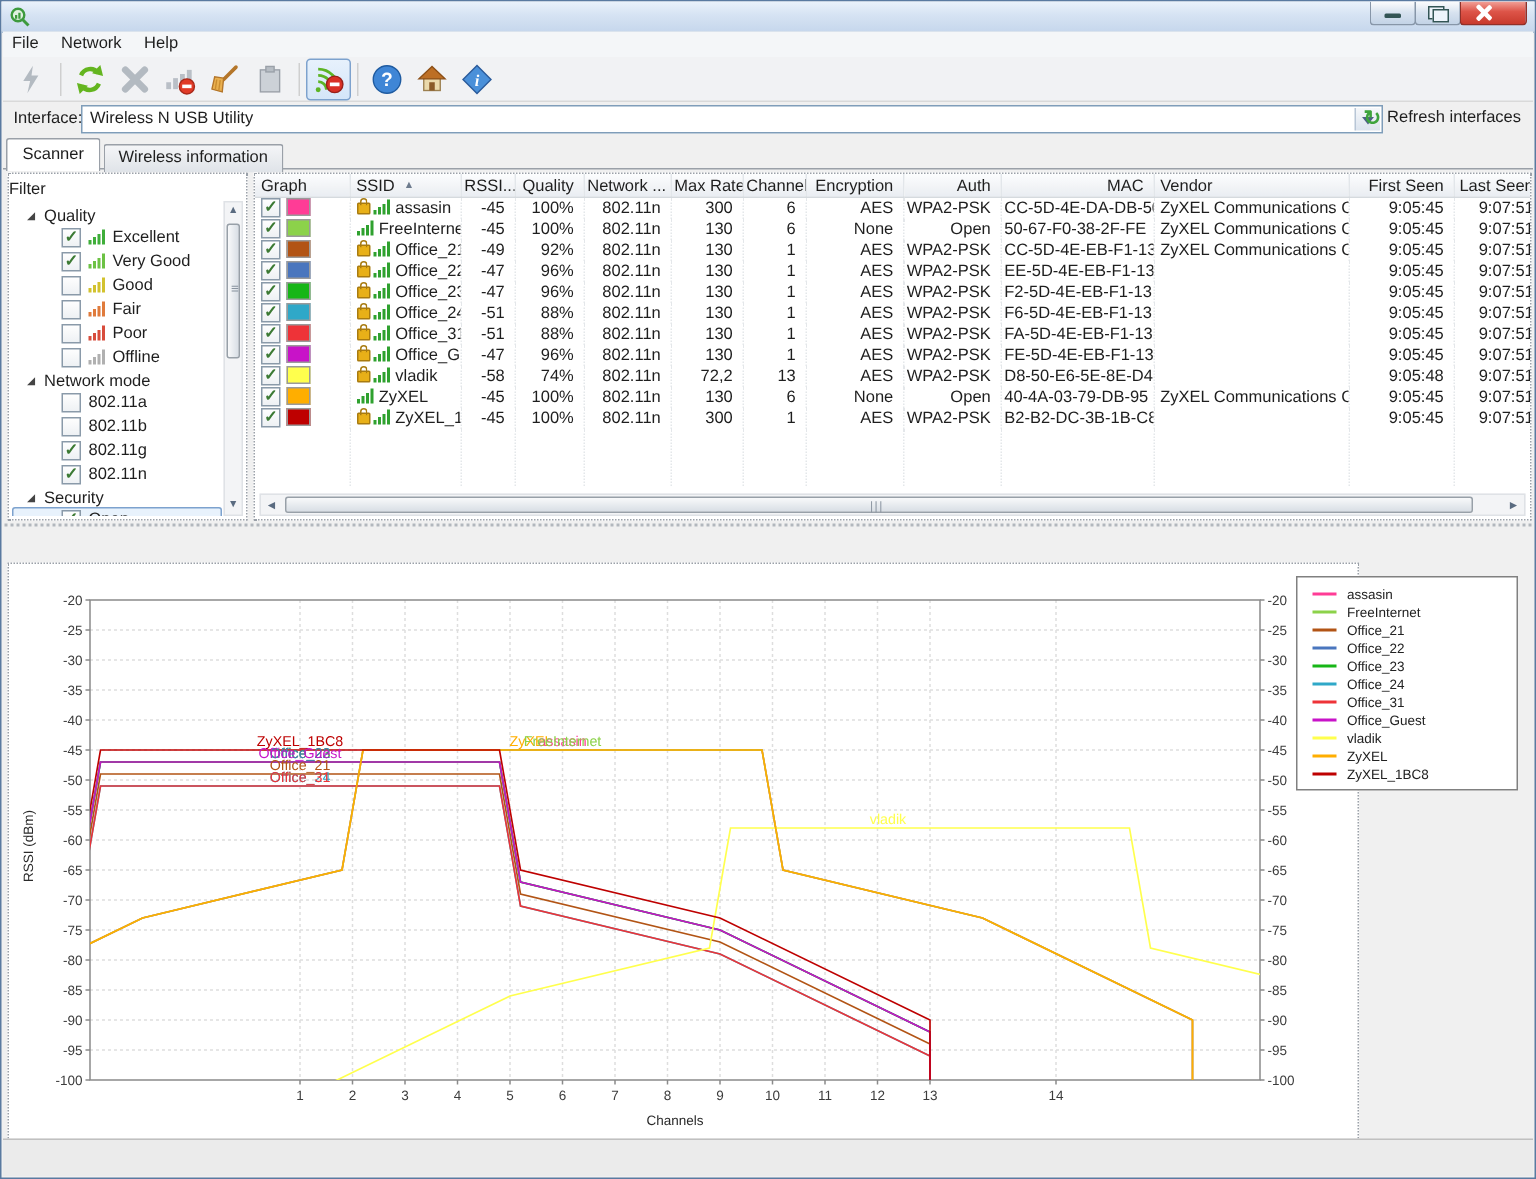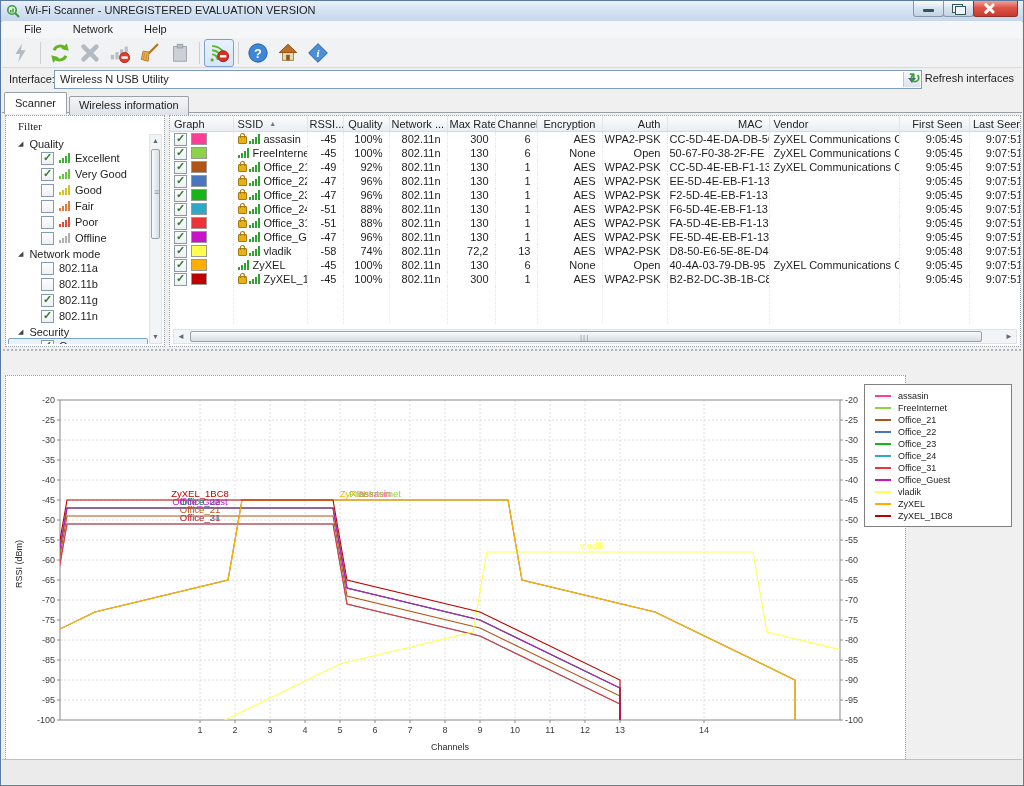--- a/index.html
+++ b/index.html
@@ -19,21 +19,21 @@
   .wbtn .glyph{position:absolute;left:0;right:0;top:0;bottom:0;}
   .g-min::after{content:"";position:absolute;left:9px;right:9px;bottom:4px;height:3px;background:#355;border-radius:1px;}
   .g-max::before{content:"";position:absolute;left:8px;top:3px;width:9px;height:7px;border:1px solid #355;background:#eef4fb;}
   .g-max::after{content:"";position:absolute;left:11px;top:5px;width:9px;height:7px;border:1px solid #355;background:#eef4fb;}
   .g-close::before,.g-close::after{content:"";position:absolute;left:14px;top:1px;width:2.5px;height:13px;background:#fff;border-radius:1px;}
   .g-close::before{transform:rotate(45deg);}
   .g-close::after{transform:rotate(-45deg);}
 
   
   .menubar{position:absolute;left:1px;right:1px;top:20px;height:17px;background:#f4f6f8;border-bottom:1px solid #e2e2e2;}
-  .menu-item{display:inline-block;padding:2px 9px 0 22px;height:15px;cursor:default;}
+  .menu-item{display:inline-block;padding:2px 9px 0 6px;height:15px;cursor:default;}
   .toolbar{position:absolute;left:1px;right:1px;top:37px;height:30px;background:#f1f2f4;border-bottom:1px solid #d9d9d9;display:flex;align-items:center;padding-left:4px;box-sizing:border-box;}
   .tbtn{width:28px;height:26px;display:flex;align-items:center;justify-content:center;border:1px solid transparent;border-radius:3px;}
   .tbtn.pressed{border-color:#7da2ce;background:linear-gradient(#e7f1fc,#d4e6f9);}
   .tsep{width:1px;height:22px;background:#cfcfcf;margin:0 4px;}
   .tbtn svg{width:22px;height:22px;}
 
   
   .ifacerow{position:absolute;left:1px;right:1px;top:67px;height:24px;background:#f0f0f0;}
   .ifacelabel{position:absolute;left:7px;top:5px;}
   .combo{position:absolute;left:52px;top:2px;width:868px;height:19px;background:#fff;border:1px solid #7f9db9;box-sizing:border-box;text-decoration:underline;}
@@ -53,21 +53,21 @@
 
   
   .panel{position:absolute;background:#fff;border:1px dotted #9aa0a8;box-sizing:border-box;}
   #filter-panel{left:4px;top:114px;width:160px;height:232px;}
   #table-panel{left:168px;top:114px;width:852px;height:232px;overflow:hidden;}
   .splitter{position:absolute;left:2px;right:2px;top:348px;height:4px;border-top:2px dotted #b2b7bd;}
   #chart-panel{left:4px;top:374px;width:901px;height:386px;}
   .bottomstrip{position:absolute;left:1px;right:1px;bottom:1px;height:24px;background:#ebebeb;border-top:1px solid #c0c0c0;}
 
   
-  .filter-title{position:absolute;left:12px;top:4px;font-family:Liberation Serif, serif;}
+  .filter-title{position:absolute;left:0;top:4px;}
   #filter-list{position:absolute;left:2px;top:20px;right:16px;bottom:2px;overflow:hidden;}
   .f-group{padding:2px 0 1px 10px;display:flex;align-items:center;gap:6px;height:11px;}
   .f-tri{font-size:7px;color:#444;}
   .f-item{padding:1.5px 0 1.5px 32px;display:flex;align-items:center;gap:5px;height:11px;border:1px solid transparent;}
   .f-item.sel{background:#e8f2fc;border-color:#7da2ce;border-radius:2px;}
   .cb{width:11px;height:11px;border:1px solid #8a9aa9;background:linear-gradient(#fefefe,#eef1f4);display:inline-block;position:relative;flex:none;}
   .cb.on::after{content:"✓";position:absolute;left:1px;top:-2px;font-size:11px;font-weight:bold;color:#3c7a34;}
   .sig{display:inline-flex;align-items:flex-end;gap:1px;height:10px;flex:none;}
   .sig i{display:block;width:2px;background:currentColor;}
   .sig i:nth-child(1){height:3px;}.sig i:nth-child(2){height:5px;}.sig i:nth-child(3){height:7px;}.sig i:nth-child(4){height:10px;}
@@ -116,21 +116,20 @@
 
 <div class="win">
 
   <div class="titlebar">
     <svg class="appicon" viewBox="0 0 14 14">
       <circle cx="6" cy="6" r="4.2" fill="#dff0df" stroke="#3d9a3d" stroke-width="1.6"></circle>
       <line x1="9.2" y1="9.2" x2="13" y2="13" stroke="#3d9a3d" stroke-width="2"></line>
       <rect x="4" y="6" width="1.5" height="2.5" fill="#3d9a3d"></rect>
         <rect x="6.2" y="4.5" width="1.5" height="4" fill="#3d9a3d"></rect>
     </svg>
-    <span class="title">Wi-Fi Scanner - UNREGISTERED EVALUATION VERSION</span>
     <div class="winbtns">
       <div class="wbtn">
           <div class="glyph g-min"></div>
         </div>
       <div class="wbtn">
           <div class="glyph g-max"></div>
         </div>
       <div class="wbtn close">
           <div class="glyph g-close"></div>
         </div>

